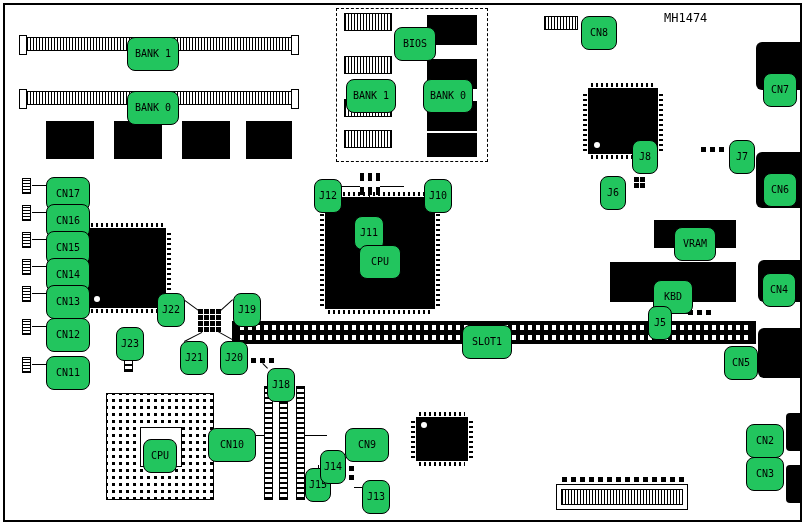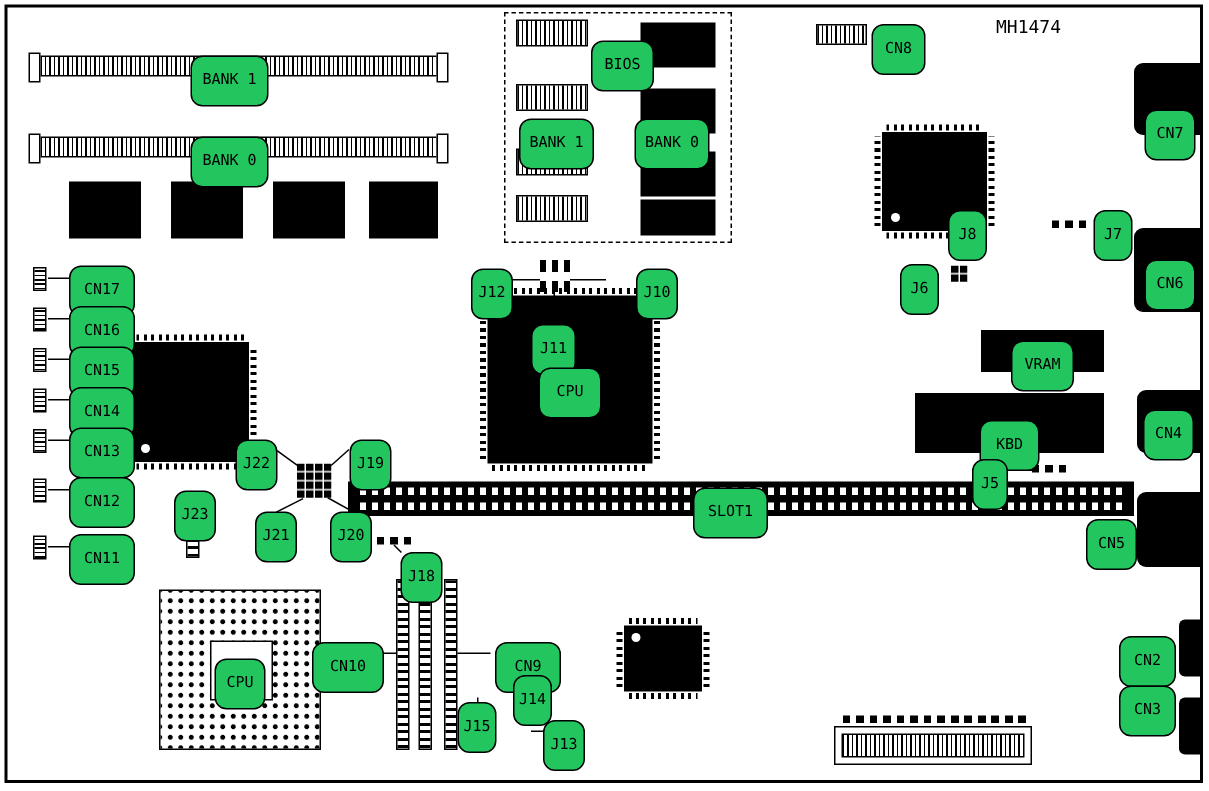--- a/index.html
+++ b/index.html
@@ -151,21 +151,21 @@
   <div class="qfp" style="left:325px;top:197px;width:110px;height:112px">
     <div class="p1" style="left:7px;top:7px"></div>
   </div>
   <div class="lbl" style="left:359px;top:245px;width:42px">CPU</div>
 
   <div class="lbl" style="left:157px;top:293px;width:28px">J22</div>
   <div class="lbl" style="left:233px;top:293px;width:28px">J19</div>
   <div class="pingrid" style="left:198px;top:309px;width:23px;height:23px"></div>
   <div class="dleader" style="left:185px;top:300px;width:19px;transform:rotate(36deg)"></div>
   <div class="dleader" style="left:233px;top:300px;width:16px;transform:rotate(138deg)"></div>
-  <div class="lbl" style="left:170px;top:341px;width:28px">J21</div>
+  <div class="lbl" style="left:180px;top:341px;width:28px">J21</div>
   <div class="dleader" style="left:184px;top:341px;width:20px;transform:rotate(-27deg)"></div>
   <div class="lbl" style="left:220px;top:341px;width:28px">J20</div>
   <div class="dleader" style="left:234px;top:341px;width:18px;transform:rotate(-151deg)"></div>
 
   <div class="lbl" style="left:116px;top:327px;width:28px">J23</div>
   <div class="leader" style="left:128px;top:342px;width:1px;height:8px"></div>
   <div class="vstrip" style="left:124px;top:350px;height:22px"></div>
 
   <div class="slot" style="left:232px;top:321px;width:524px;height:23px"></div>
   <div class="lbl" style="left:462px;top:325px;width:50px;height:16px">SLOT1</div>
@@ -178,27 +178,27 @@
     <div class="pga-inner" style="left:33px;top:33px;width:42px;height:40px"></div>
     <div class="marker" style="left:37px;top:64px;width:4px;height:4px"></div>
   </div>
   <div class="lbl" style="left:143px;top:439px;width:34px">CPU</div>
 
   <div class="vstrip" style="left:264px;top:386px;height:114px"></div>
   <div class="vstrip" style="left:279px;top:386px;height:114px"></div>
   <div class="vstrip" style="left:296px;top:386px;height:114px"></div>
   <div class="lbl" style="left:208px;top:428px;width:48px">CN10</div>
   <div class="leader" style="left:256px;top:435px;width:8px;height:1px"></div>
-  <div class="lbl" style="left:330px;top:428px;width:44px">CN9</div>
+  <div class="lbl" style="left:345px;top:428px;width:44px">CN9</div>
   <div class="leader" style="left:305px;top:435px;width:22px;height:1px"></div>
 
   <div class="lbl" style="left:305px;top:468px;width:26px">J15</div>
   <div class="leader" style="left:318px;top:465px;width:1px;height:3px"></div>
   <div class="pincol" style="left:315px;top:468px;height:14px"></div>
-  <div class="lbl" style="left:342px;top:450px;width:26px">J14</div>
+  <div class="lbl" style="left:320px;top:450px;width:26px">J14</div>
   <div class="pincol" style="left:349px;top:466px;height:14px"></div>
   <div class="leader" style="left:354px;top:487px;width:8px;height:1px"></div>
   <div class="lbl" style="left:362px;top:480px;width:28px">J13</div>
 
   <div class="qfp" style="left:416px;top:417px;width:52px;height:44px">
     <div class="p1" style="left:5px;top:5px"></div>
   </div>
 
   <div class="pinrow" style="left:562px;top:477px;width:122px"></div>
   <div style="position:absolute;left:556px;top:484px;width:132px;height:26px;border:1px solid #000;background:#fff">

